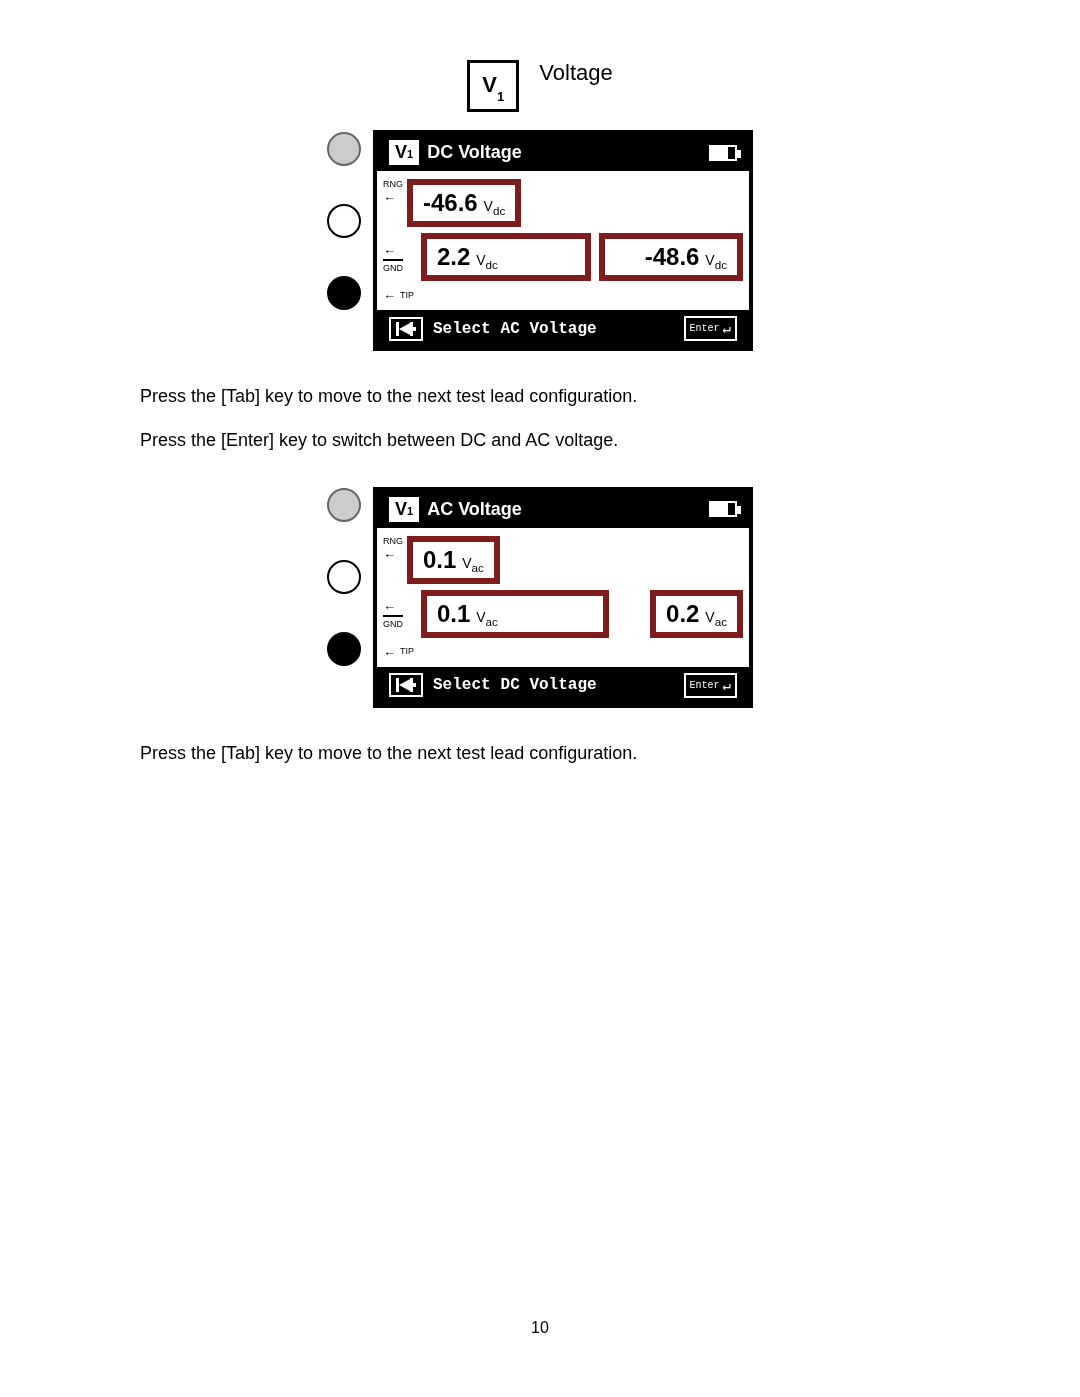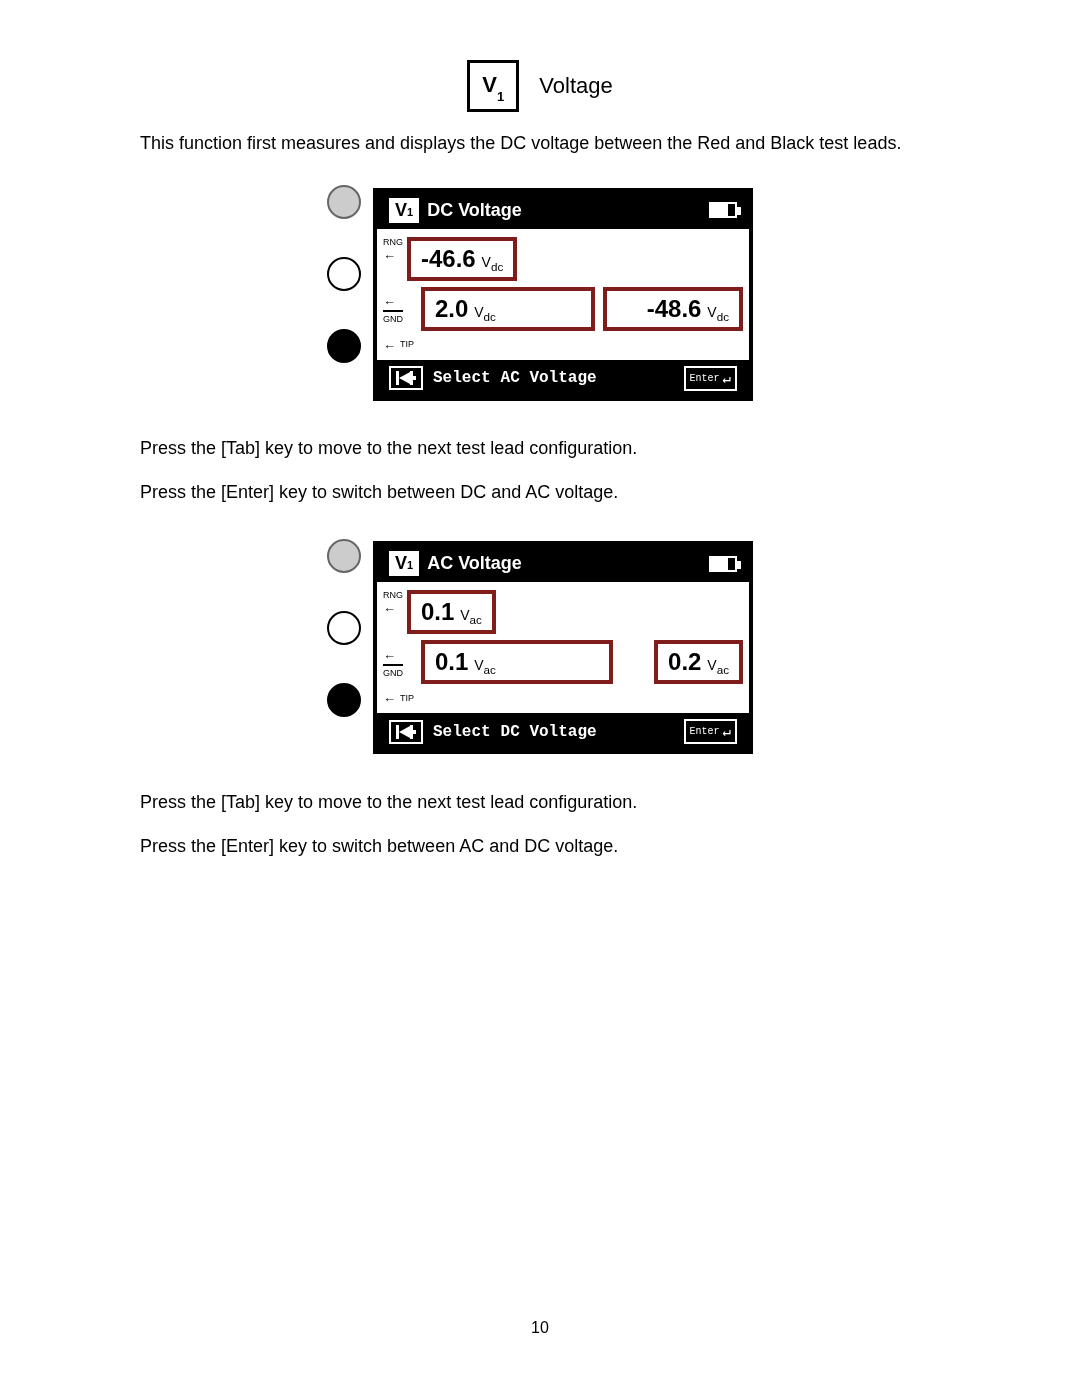--- a/index.html
+++ b/index.html
@@ -18,21 +18,20 @@
       min-height: 1397px;
       padding: 60px 140px;
       display: flex;
       flex-direction: column;
       align-items: flex-start;
     }
 
     
     .title-row {
       display: flex;
-      align-items: center;
       gap: 20px;
       margin-bottom: 18px;
       align-self: center;
     }
 
     .v1-icon {
       width: 52px;
       height: 52px;
       border: 3px solid #000;
       display: flex;
@@ -136,21 +135,21 @@
       background: #fff;
     }
 
     .battery-fill {
       width: 70%;
       height: 100%;
       background: #fff;
     }
 
     .measurement-box {
-      border: 4px solid #7f1d1d;
+      border: 6px solid #7f1d1d;
       padding: 4px 10px;
       font-size: 22px;
       font-weight: bold;
       background: #fff;
       display: flex;
       align-items: baseline;
       gap: 2px;
     }
 
     .measurement-box .unit {
@@ -238,21 +237,20 @@
 
 <div class="page">
 
   <div class="title-row">
     <div class="v1-icon">
       <span>V<sub>1</sub></span>
     </div>
     <span class="section-title">Voltage</span>
   </div>
 
-  <p class="description">This function first measures and displays the DC voltage between the Red and Black test leads.</p>
 
   <div class="screen-wrapper">
 
     <div class="side-indicators-spaced">
       <div class="indicator-circle mb8" style="background:#ccc;border:2px solid #666;"></div>
       <div style="height:30px"></div>
       <div class="indicator-circle mb8" style="background:#fff;border:2px solid #000;"></div>
       <div style="height:30px"></div>
       <div class="indicator-circle" style="background:#000;border:2px solid #000;"></div>
     </div>
@@ -285,21 +283,21 @@
         </div>
 
         <div style="display:flex; align-items:center; margin-top:6px; gap:8px;">
           <div style="display:flex; flex-direction:column; align-items:flex-start; min-width:30px;">
             <span style="font-size:13px;">←</span>
             <div style="width:20px; height:2px; background:#000; margin:2px 0;"></div>
             <span style="font-size:9px;">GND</span>
           </div>
           <div style="display:flex; flex-direction:column; flex:1; gap:4px;">
             <div class="measurement-box">
-              <span class="reading-large">2.0</span>
+              <span class="reading-large">2.2</span>
               <span class="unit">&nbsp;V<sub>dc</sub></span>
             </div>
           </div>
           <div class="measurement-box" style="font-size:20px;padding-left:40px;">
             <span class="reading-large neg">-48.6</span>
             <span class="unit">&nbsp;V<sub>dc</sub></span>
           </div>
         </div>
 
         <div style="display:flex; align-items:center; margin-top:6px; margin-bottom:6px;">
@@ -405,17 +403,16 @@
         <span class="footer-mode">DC Voltage</span>
         <div class="enter-box">
           <span>Enter</span>
           <span class="enter-arrow">↵</span>
         </div>
       </div>
     </div>
   </div>
 
   <p class="para">Press the [Tab] key to move to the next test lead configuration.</p>
-  <p class="para">Press the [Enter] key to switch between AC and DC voltage.</p>
 
   <div class="page-number">10</div>
 
 </div>
 
 </body></html>

